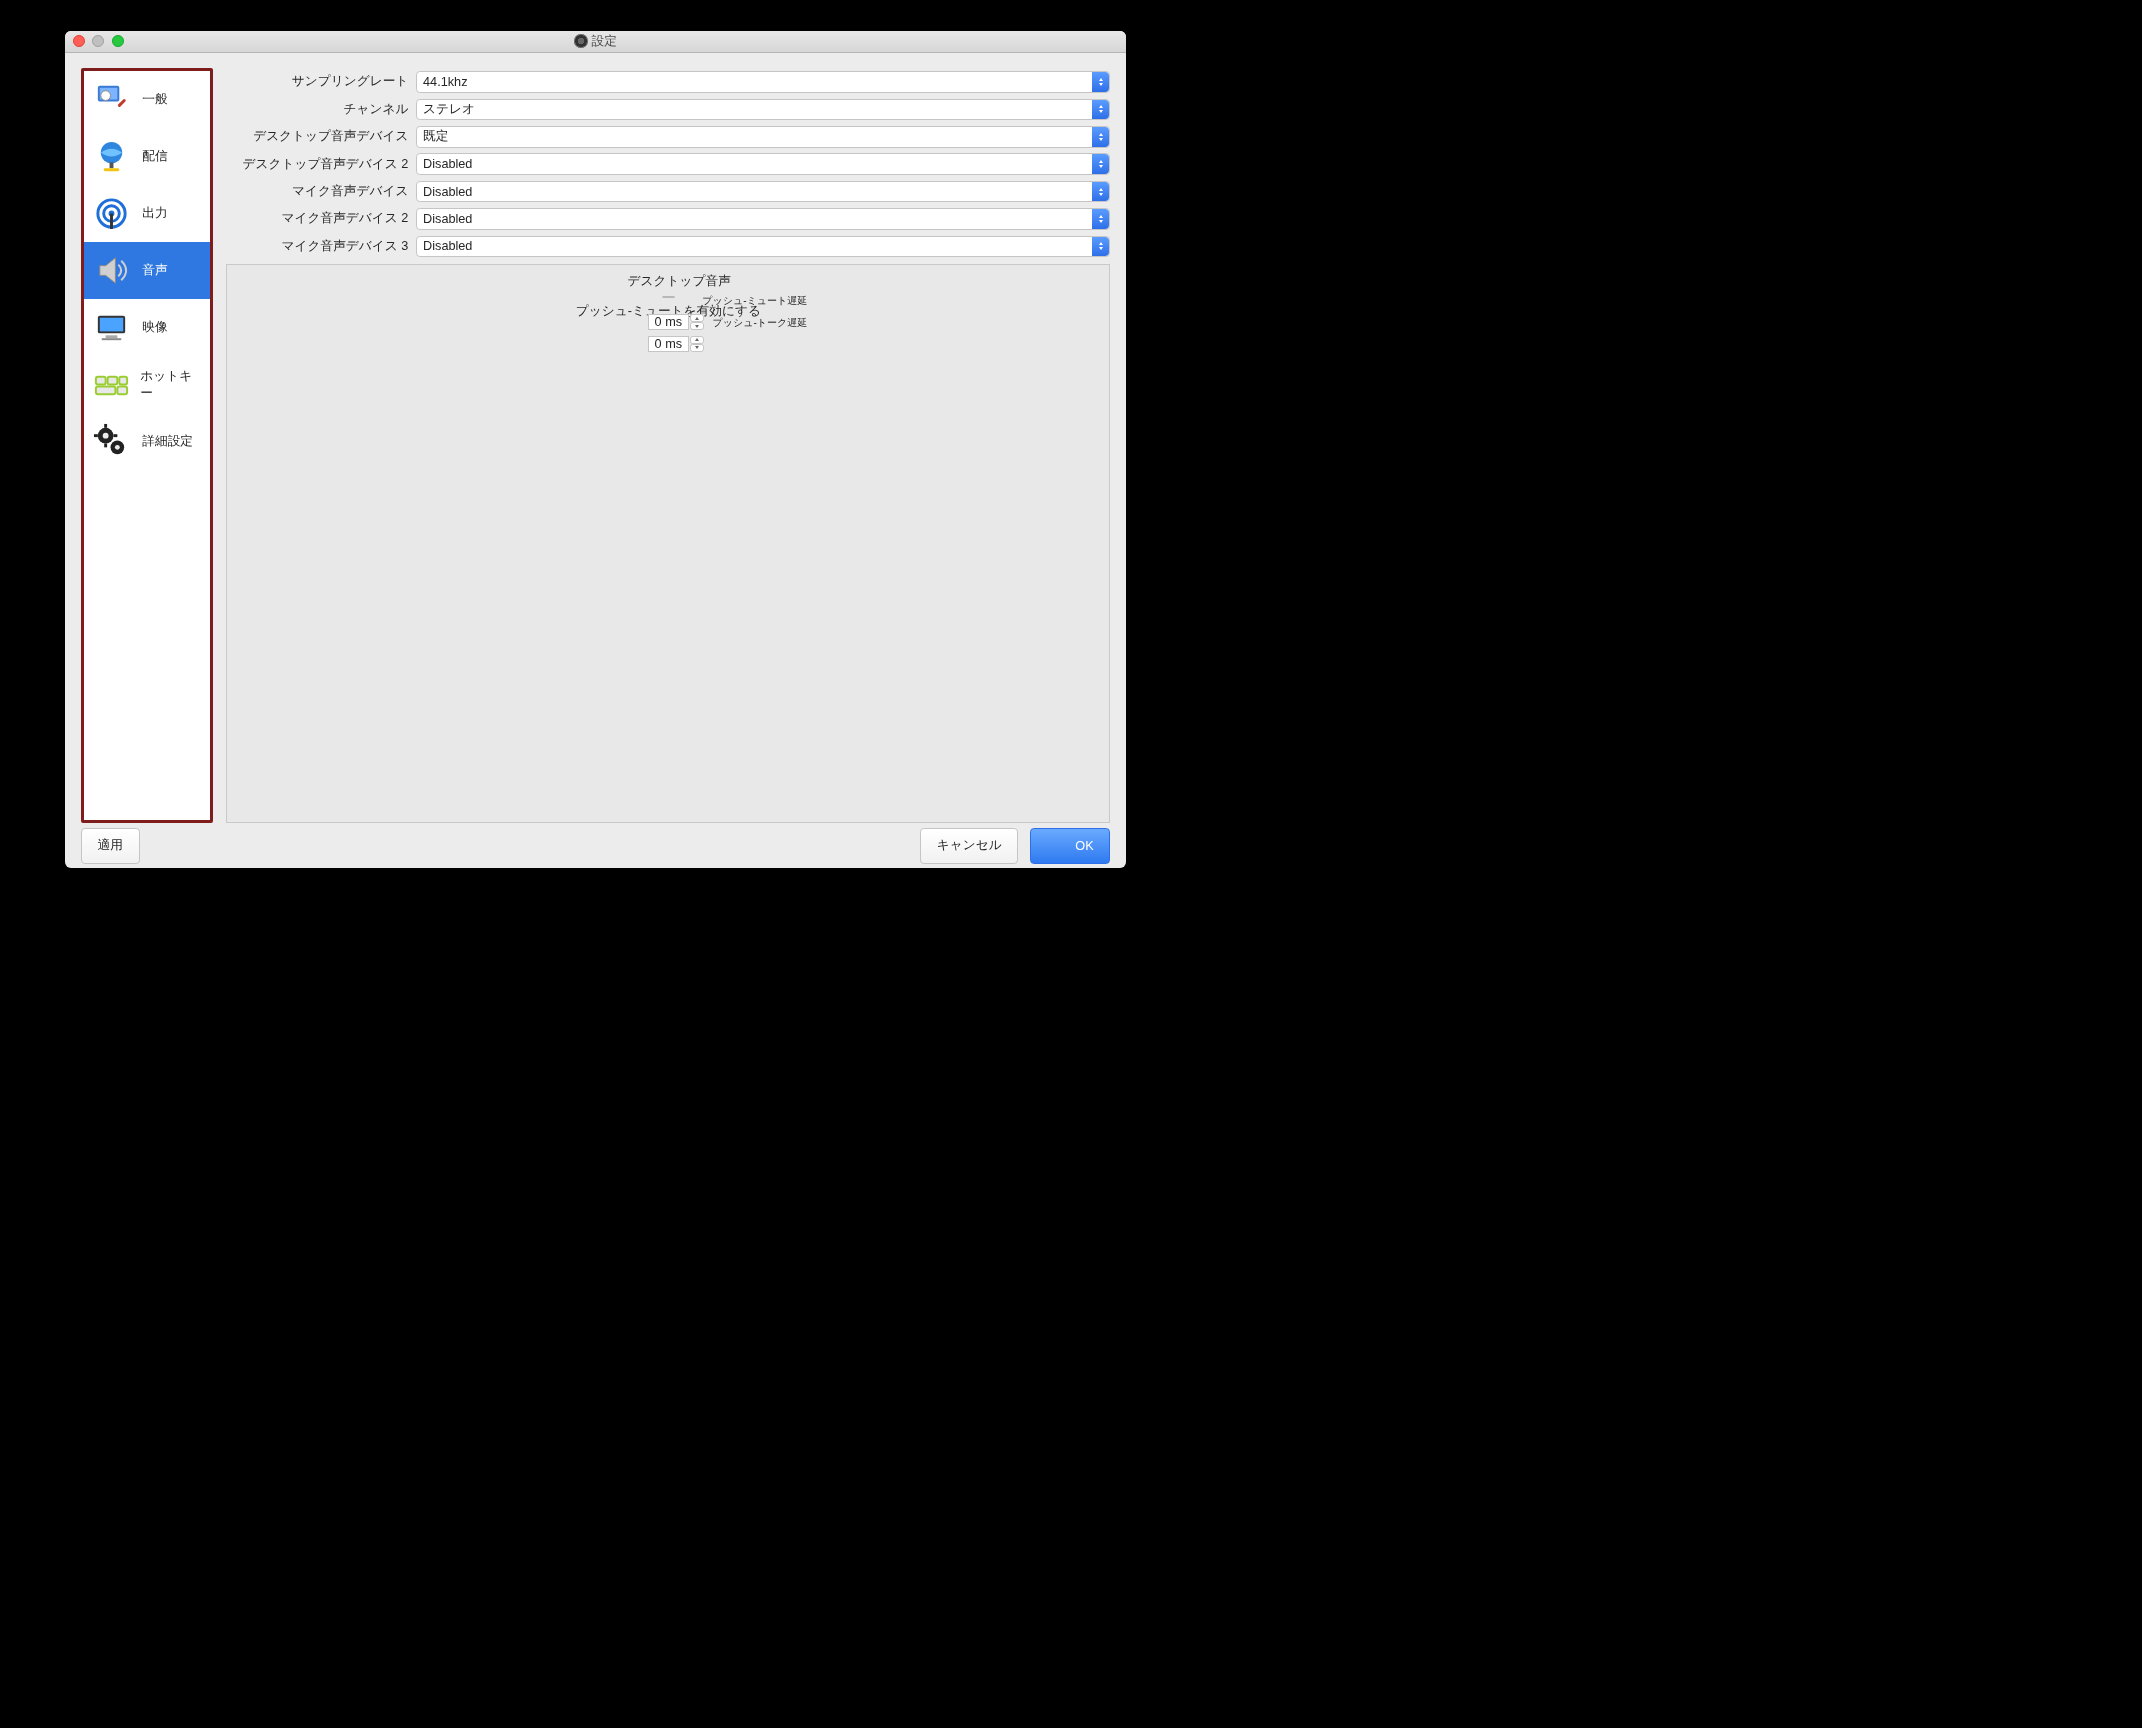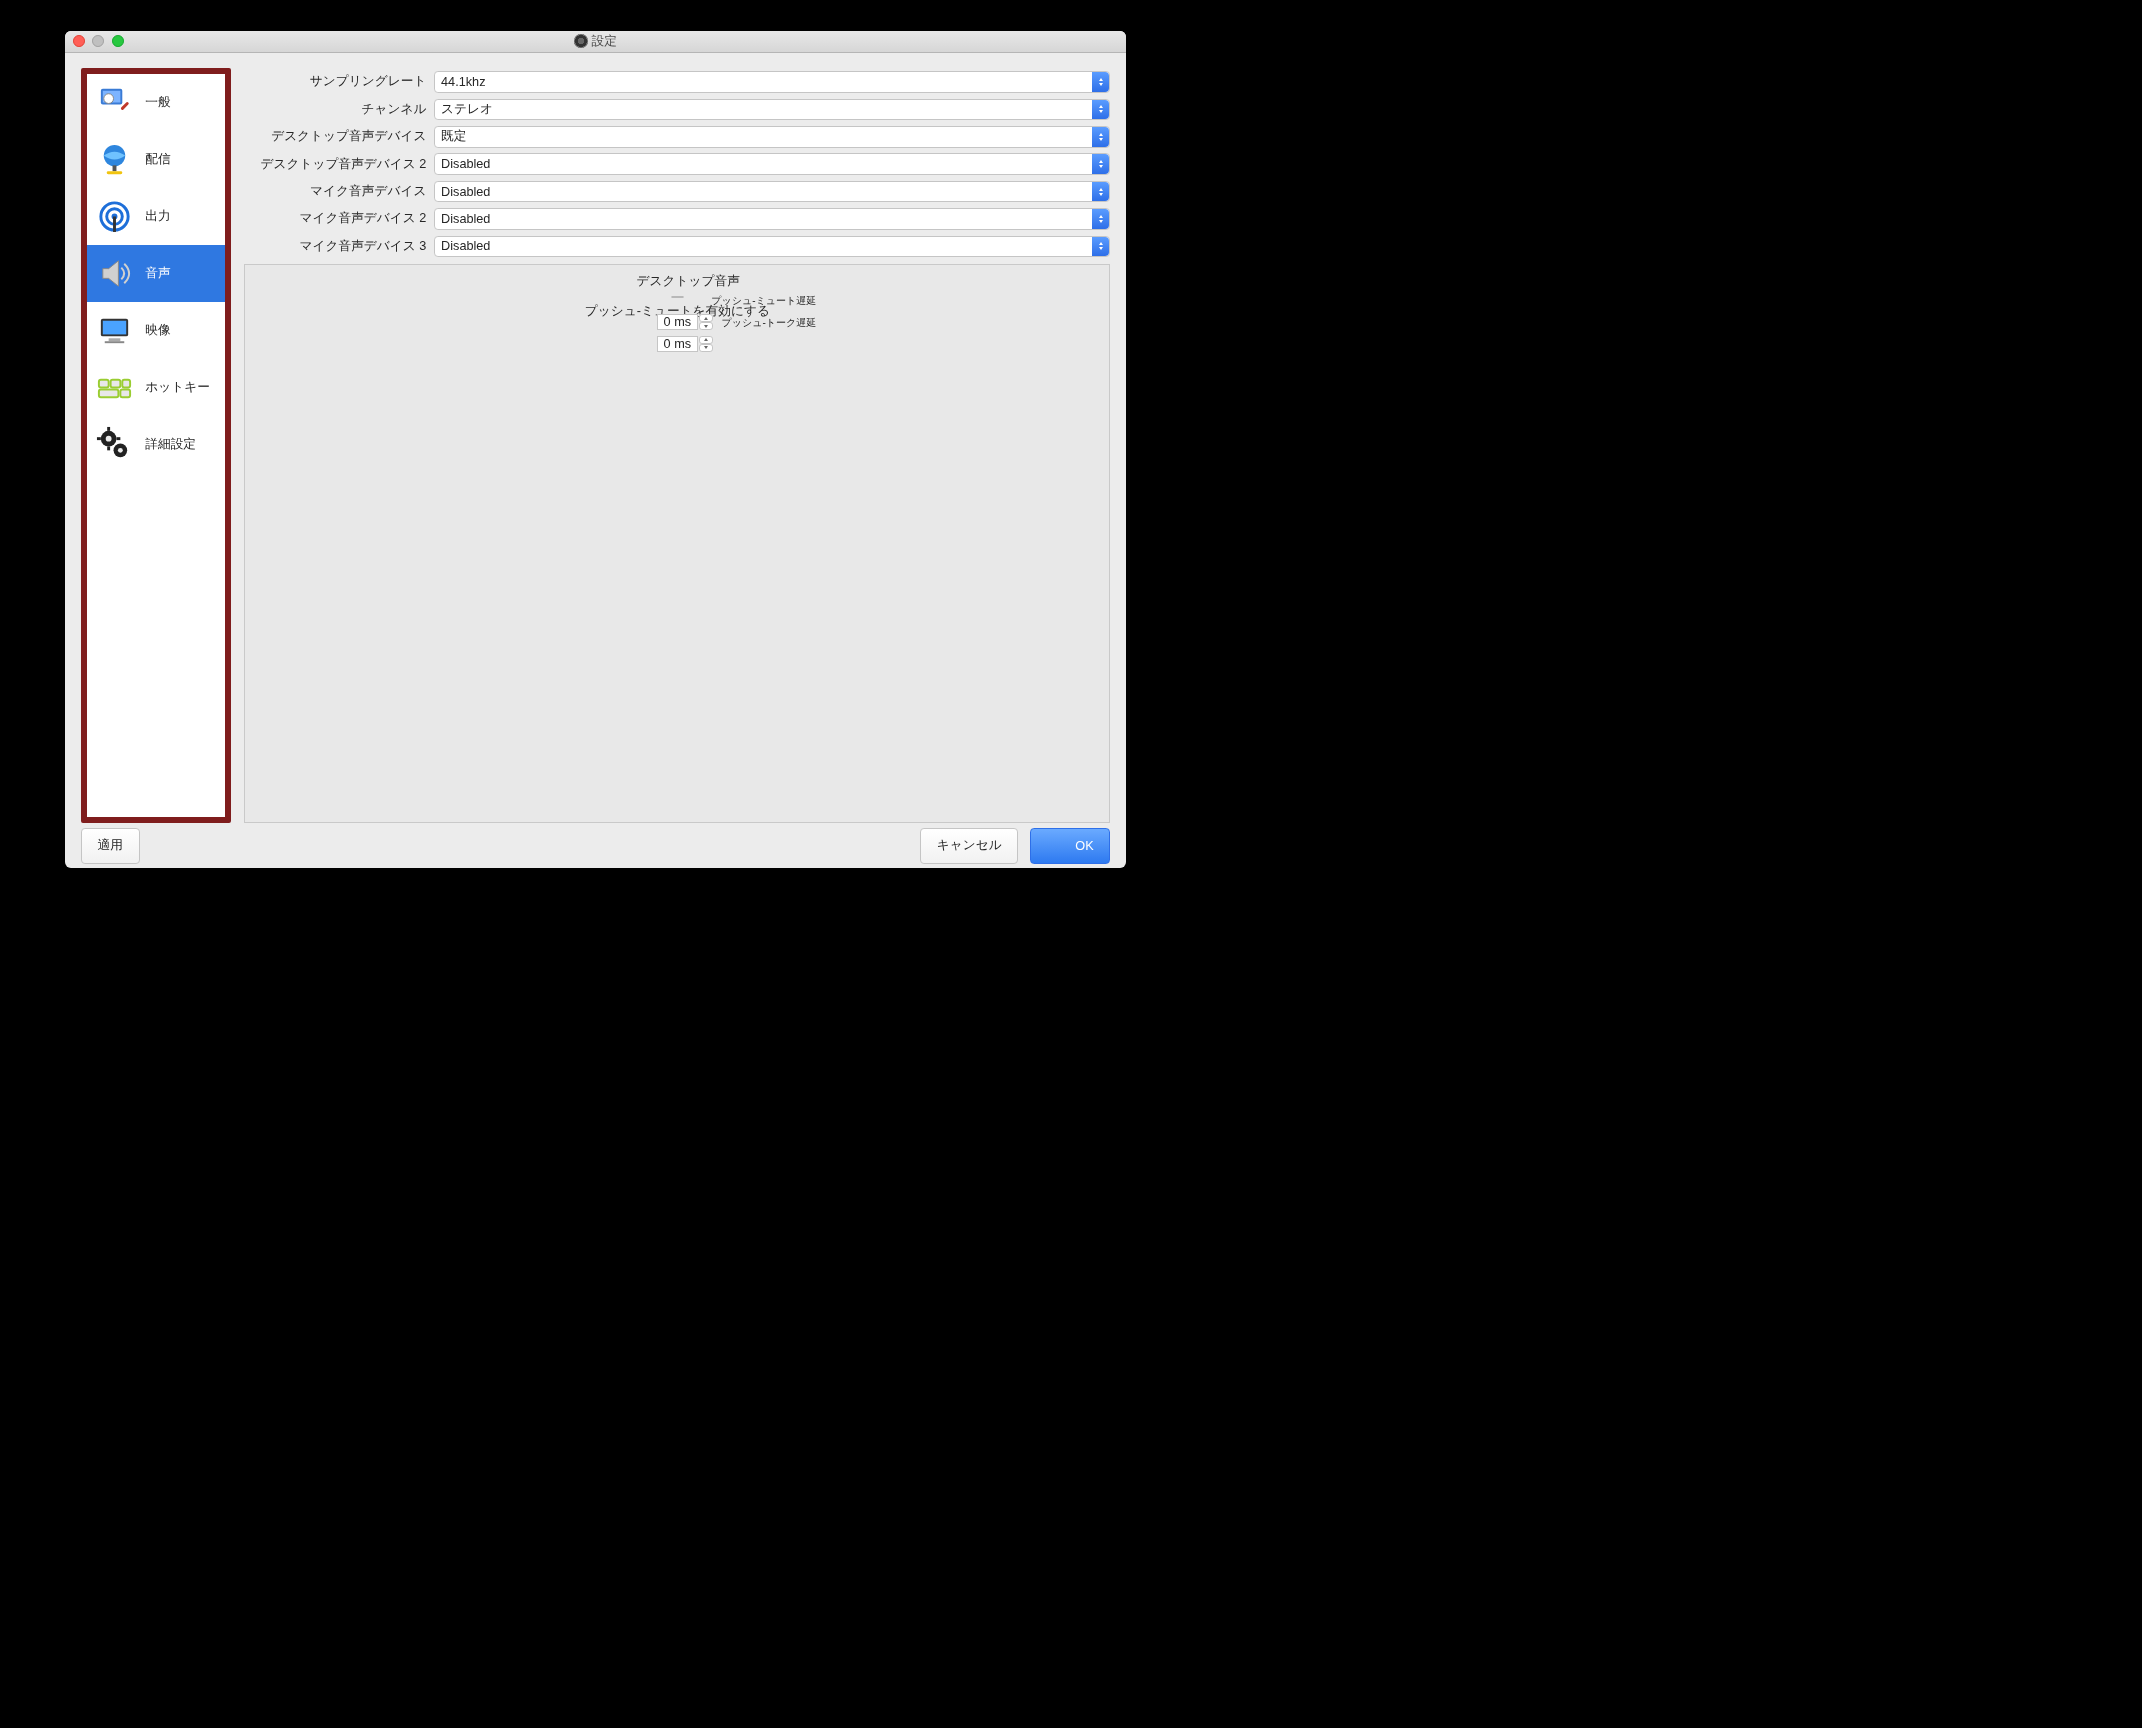--- a/index.html
+++ b/index.html
@@ -51,23 +51,23 @@
     pointer-events:none;
   }
   .obs-icon {
     width:13.7px;height:13.7px;border-radius:50%;
     background: radial-gradient(circle at 50% 50%, #666 0 30%, #333 30% 60%, #666 60% 70%, #333 70% 100%);
   }
   .body {
     flex:1; display:flex; padding:15.7px 15.7px 0 15.7px; gap:13.7px;
   }
   .sidebar {
-    width:150px;
+    width:132px;
     background:#fff;
-    border:6px solid #7f1d1d;
+    border:3px solid #7f1d1d;
     border-radius:2px;
     overflow:hidden;
   }
   .side-item {
     display:flex; align-items:center; gap:9.8px;
     height:57px; padding:0 7.8px;
     cursor:default;
   }
   .side-item.selected {
     background:#2f78e1; color:#fff;

